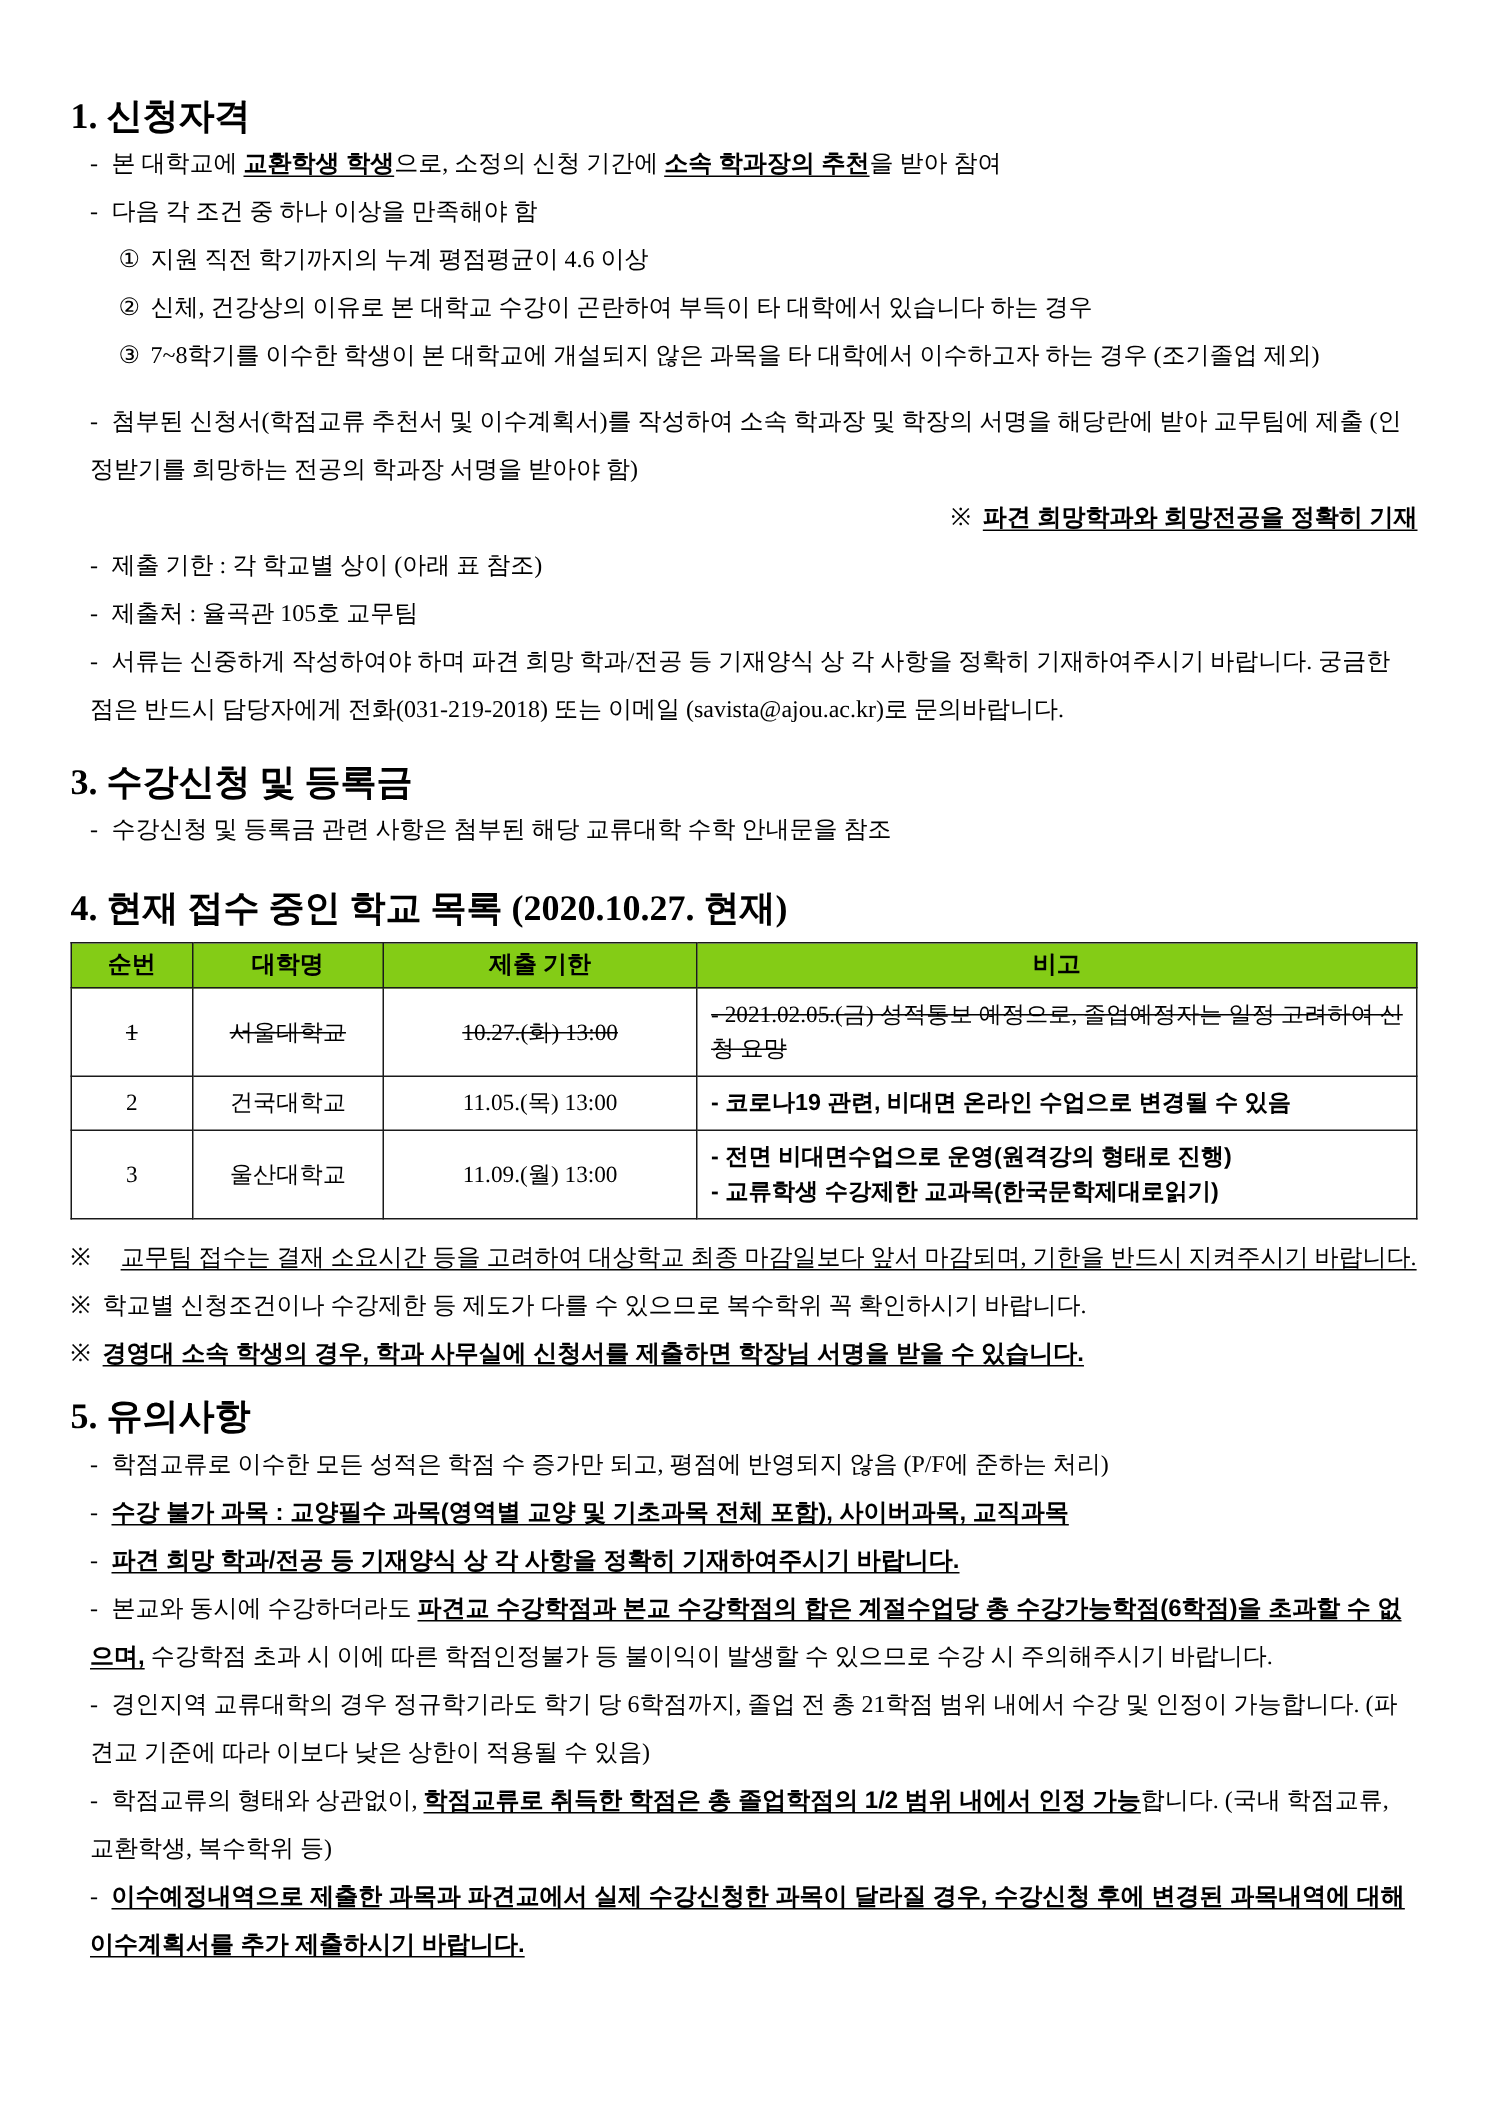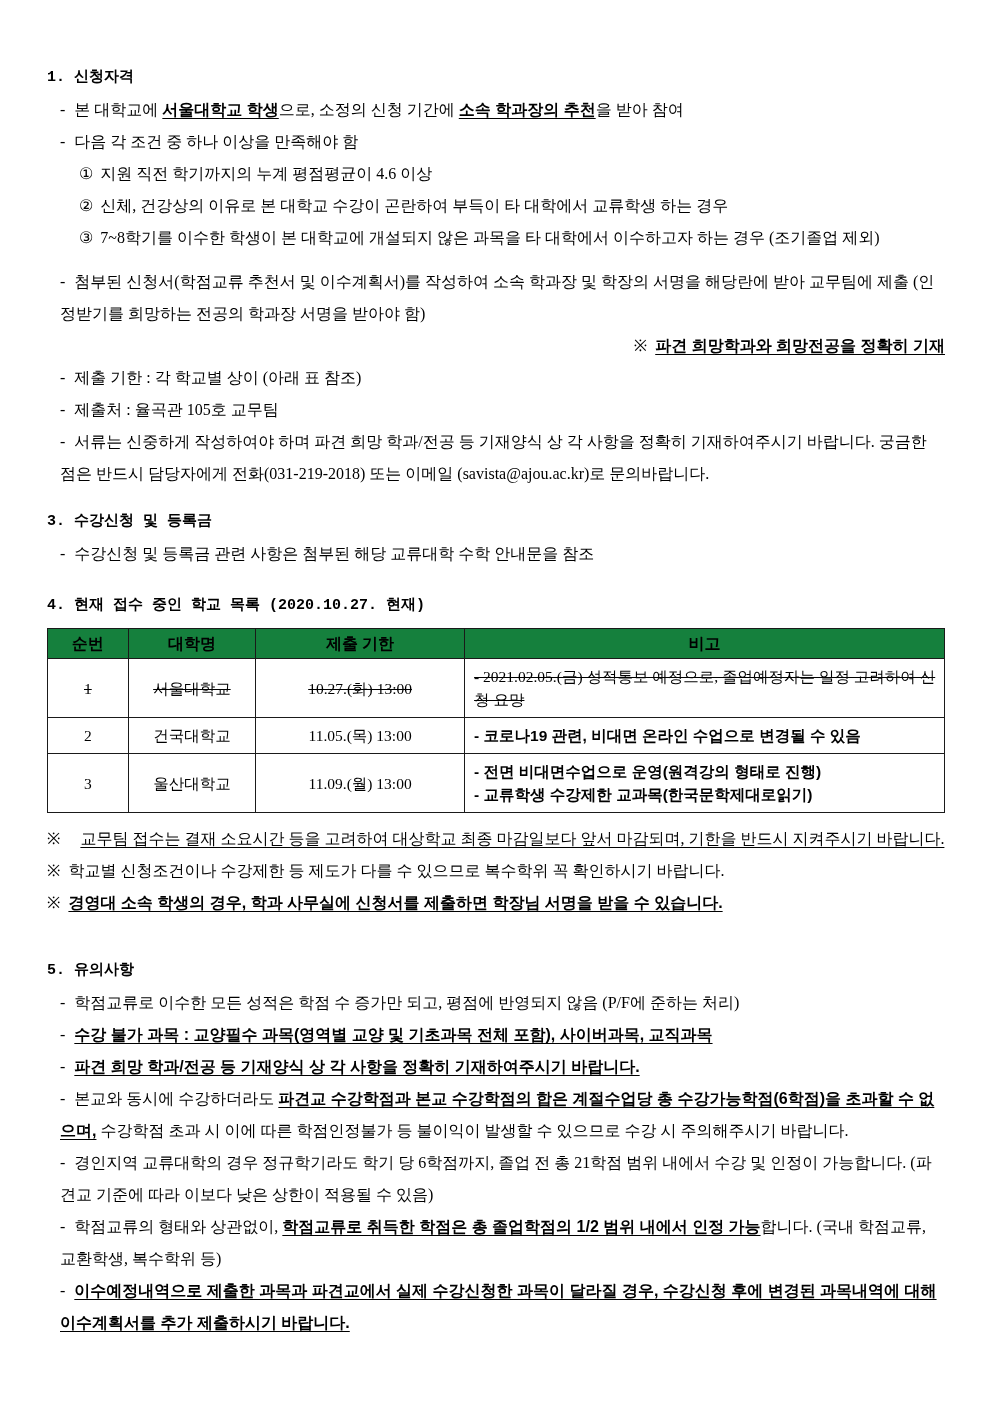--- a/index.html
+++ b/index.html
@@ -10,29 +10,29 @@
     overflow: hidden;
     color: #000000;
     font-family: "Liberation Serif", "DejaVu Serif", serif;
     font-size: 16px;
     line-height: 32px;
   }
   .page { padding: 62px 47px 40px 47px; }
 
   section { margin: 0; }
   .sec-heading {
-    font-size: 15px;
+    font-size: 24px;
     font-weight: 700;
     line-height: 32px;
-    font-family: Liberation Mono, monospace;
+    font-family: Liberation Serif, serif;
   }
   .sec2 { margin-top: 12px; }
   .sec3 { margin-top: 16px; }
   .sec4 { margin-top: 20px; }
-  .sec5 { margin-top: 36px; }
+  .sec5 { margin-top: 10px; }
 
   
   .item { padding-left: 13px; }
   .item > .marker { margin-right: 9px; }
   
   .cond { padding-left: 32px; }
   .cond > .marker { margin-right: 7px; }
   
   .item-star { padding-left: 27px; text-align: right; }
   .item-star > .marker { margin-right: 8px; }
@@ -55,21 +55,21 @@
     width: 100%;
     border-collapse: collapse;
     table-layout: fixed;
     margin: 6px 0 10px 0;
     font-size: 15.5px;
   }
   table.school-table th, table.school-table td {
     border: 1.6px solid #1a1a1a;
   }
   table.school-table th {
-    background: #15803d;
+    background: #84cc16;
     font-weight: 700;
     height: 30px;
     line-height: 24px;
     font-size: 16px;
     text-align: center;
   }
   table.school-table td {
     padding: 6px 4px;
     text-align: center;
     vertical-align: middle;
@@ -90,30 +90,30 @@
   .c-note { width: 53.5%; }
 </style>
 </head>
 <body>
 
 <div class="page">
 
   <section class="sec1">
     <h2 class="sec-heading">1. 신청자격</h2>
     <div class="item">
-      <span class="marker">-</span><span>본 대학교에 </span><span class="bu">서울대학교 학생</span><span>으로, 소정의 신청 기간에 </span><span class="bu">소속 학과장의 추천</span><span>을 받아 참여</span>
+      <span class="marker">-</span><span>본 대학교에 </span><span class="bu">교환학생 학생</span><span>으로, 소정의 신청 기간에 </span><span class="bu">소속 학과장의 추천</span><span>을 받아 참여</span>
     </div>
     <div class="item">
       <span class="marker">-</span><span>다음 각 조건 중 하나 이상을 만족해야 함</span>
     </div>
     <div class="cond">
       <span class="marker">①</span><span>지원 직전 학기까지의 누계 평점평균이 4.6 이상</span>
     </div>
     <div class="cond">
-      <span class="marker">②</span><span>신체, 건강상의 이유로 본 대학교 수강이 곤란하여 부득이 타 대학에서 교류학생 하는 경우</span>
+      <span class="marker">②</span><span>신체, 건강상의 이유로 본 대학교 수강이 곤란하여 부득이 타 대학에서 있습니다 하는 경우</span>
     </div>
     <div class="cond">
       <span class="marker">③</span><span>7~8학기를 이수한 학생이 본 대학교에 개설되지 않은 과목을 타 대학에서 이수하고자 하는 경우 (조기졸업 제외)</span>
     </div>
   </section>
 
   <section class="sec2">
     <div class="item">
       <span class="marker">-</span><span>첨부된 신청서(학점교류 추천서 및 이수계획서)를 작성하여 소속 학과장 및 학장의 서명을 해당란에 받아 교무팀에 제출 (인정받기를 희망하는 전공의 학과장 서명을 받아야 함)</span>
     </div>

